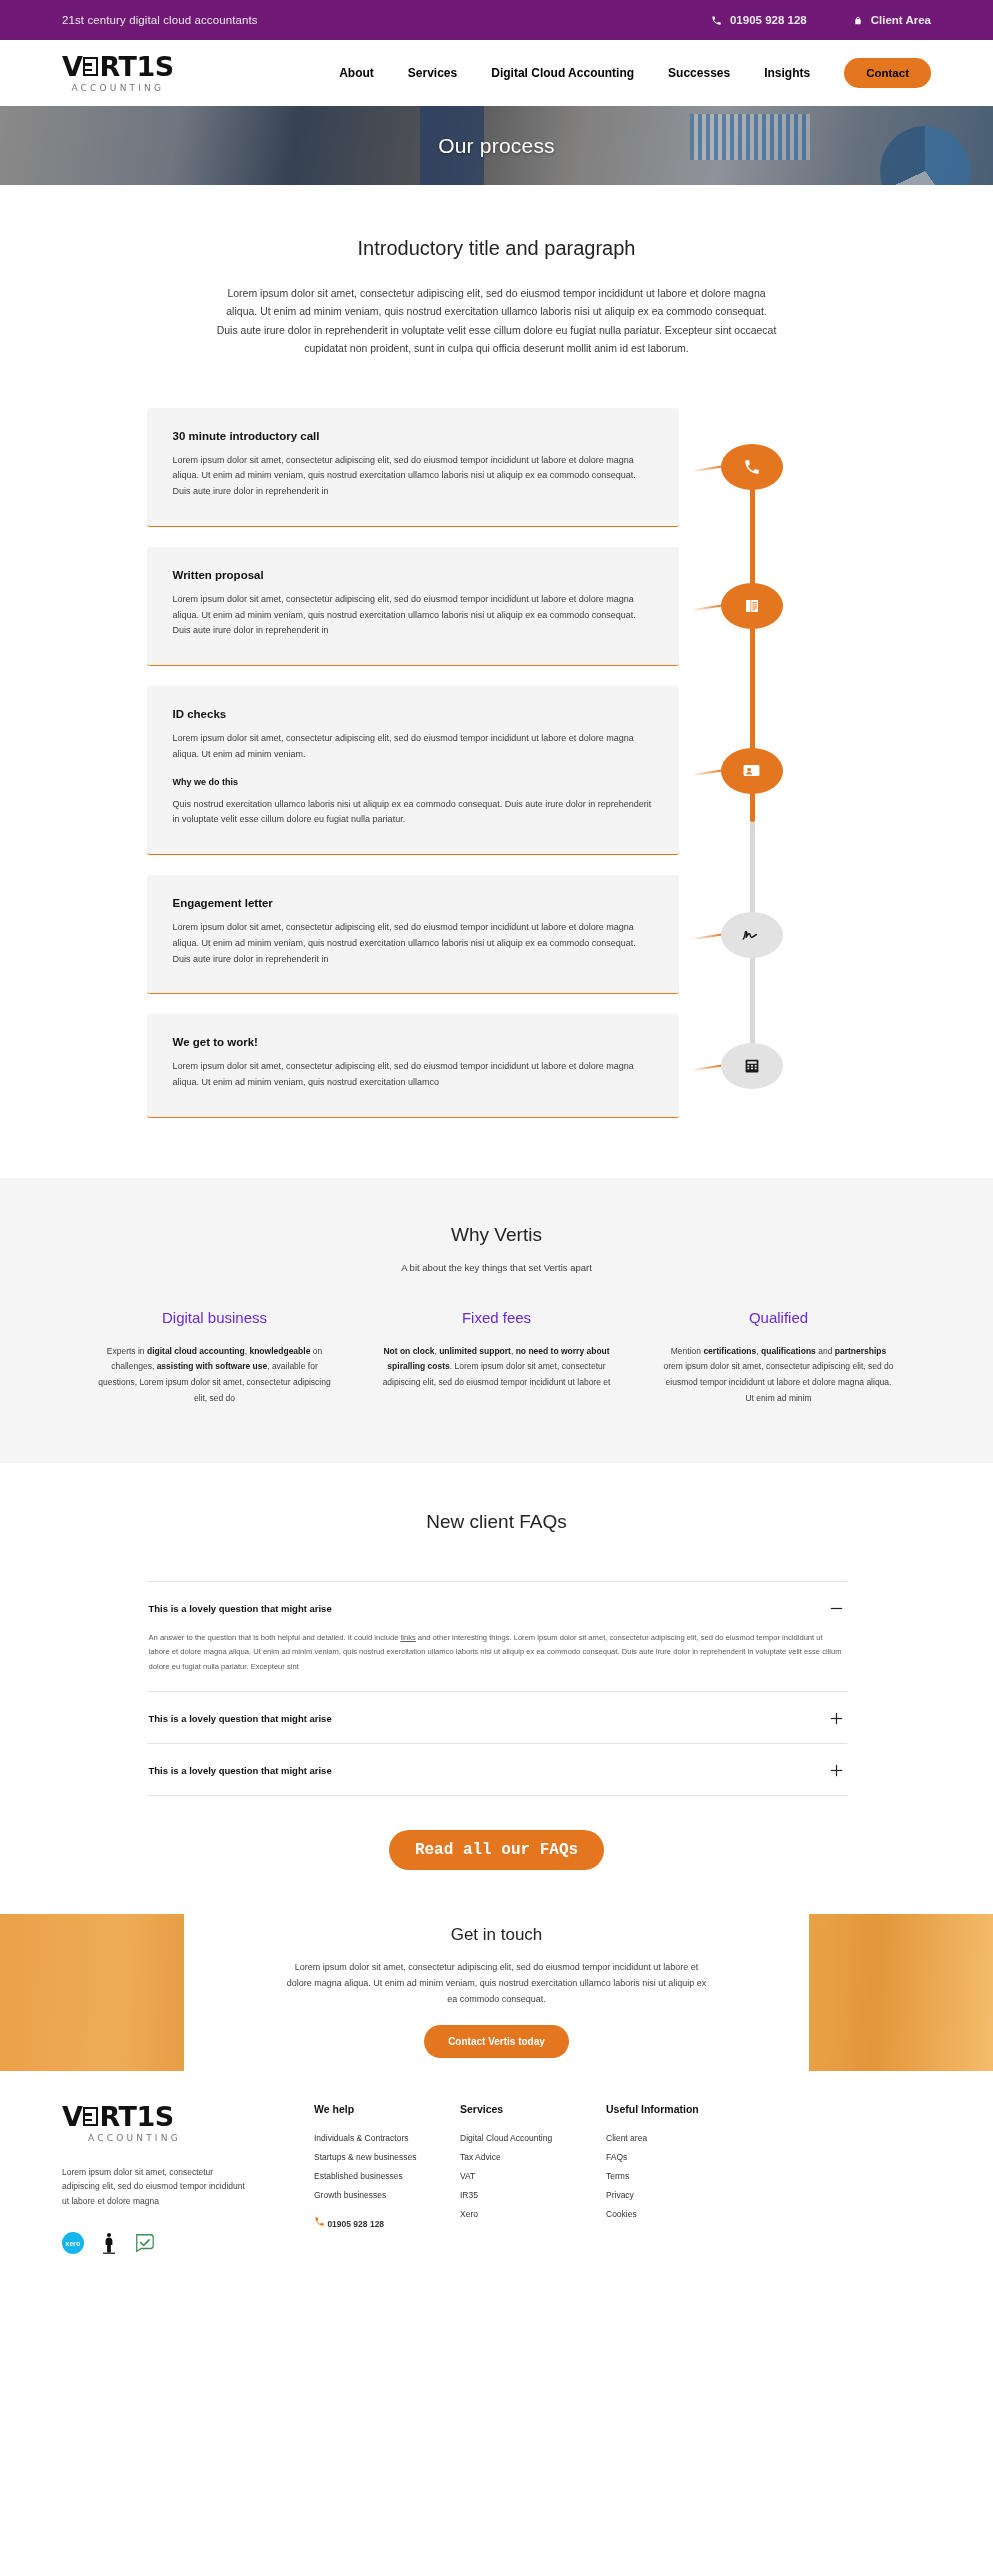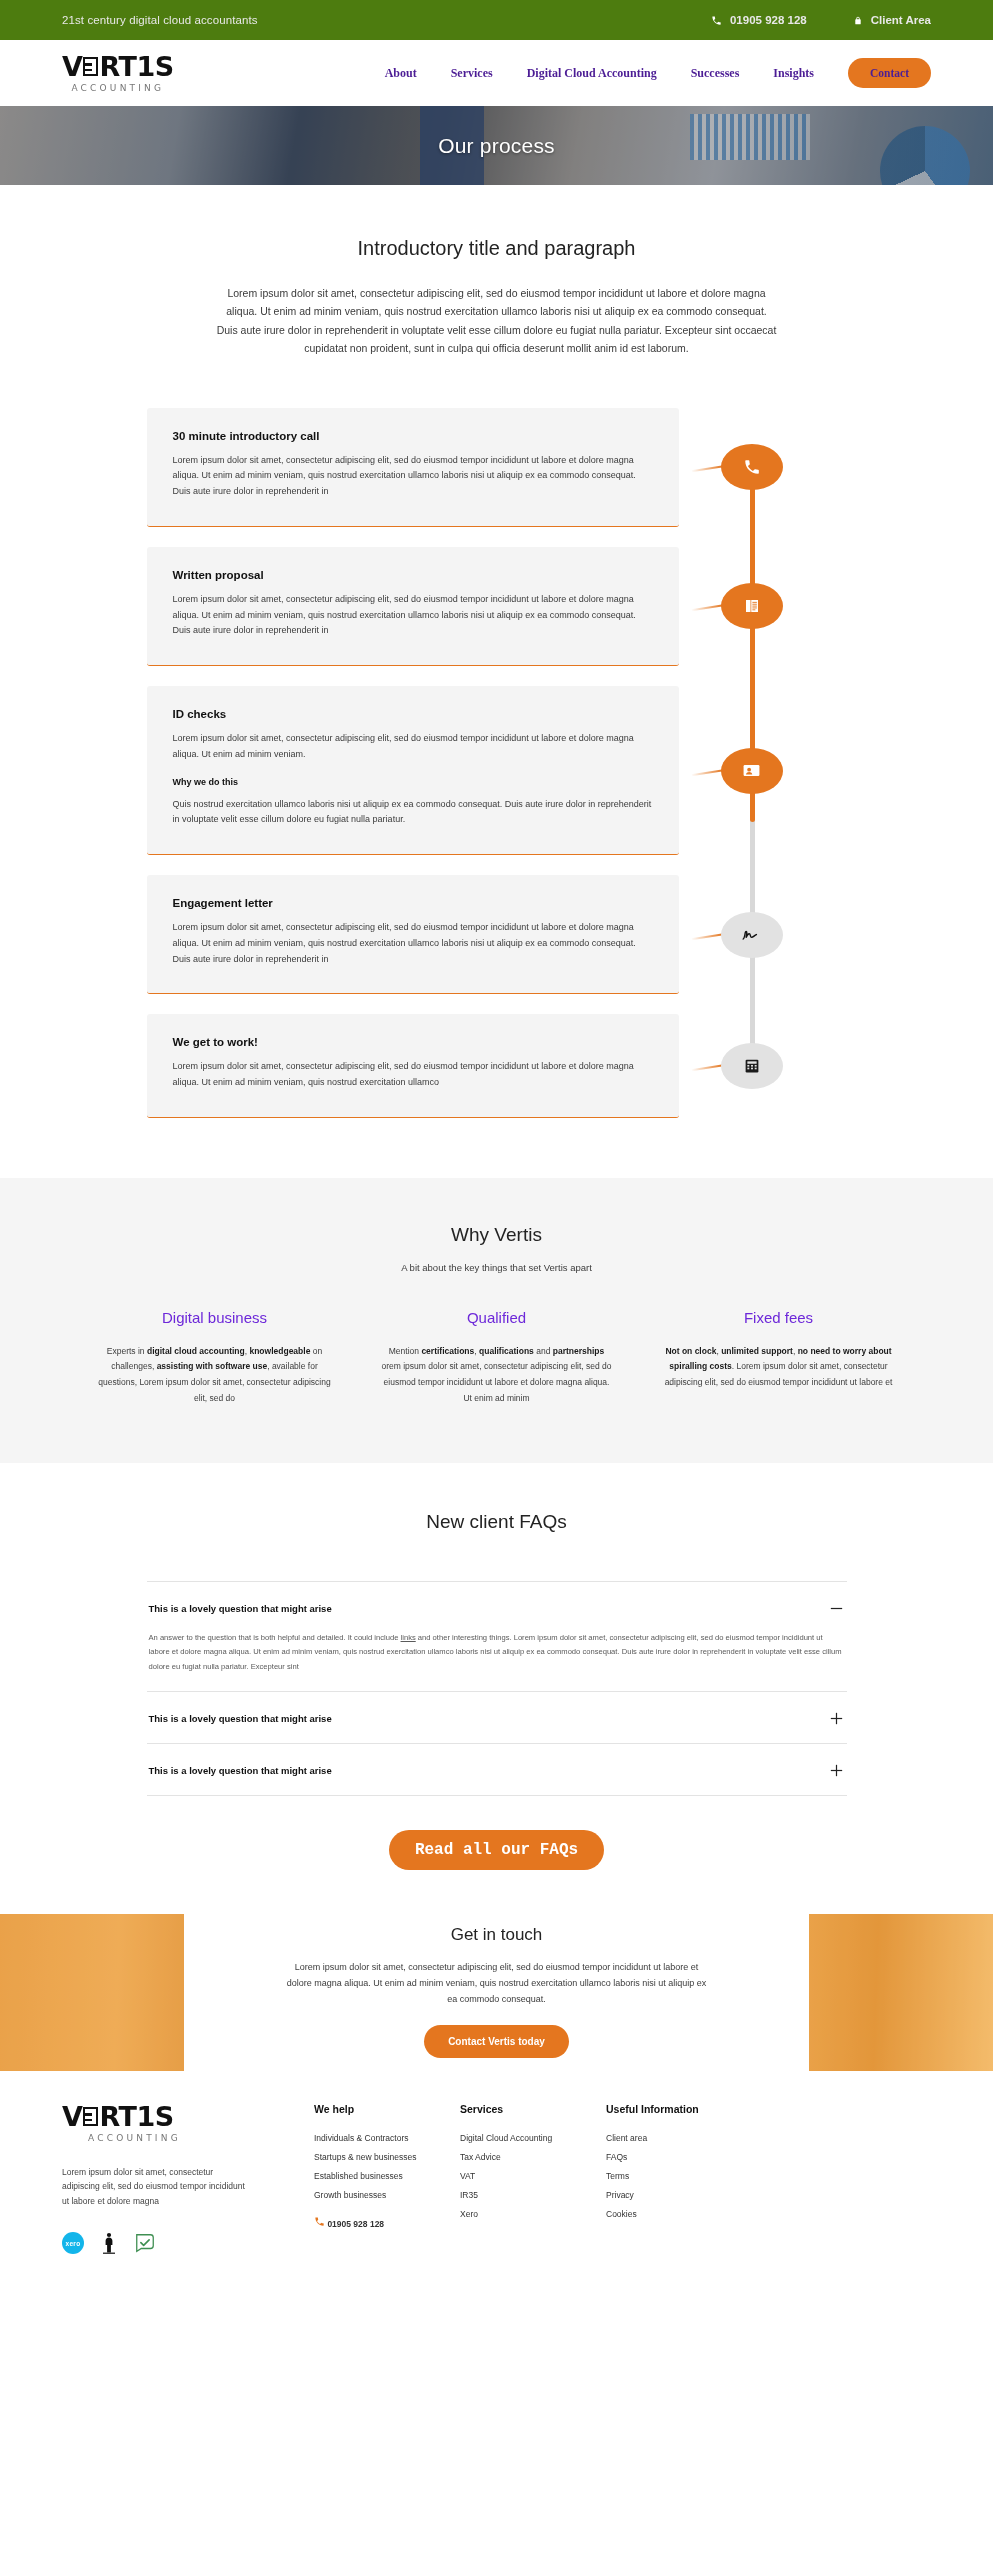--- a/index.html
+++ b/index.html
@@ -7,21 +7,21 @@
   body {
     font-family: "Liberation Sans", sans-serif;
     background: #ffffff;
     color: #222222;
     -webkit-font-smoothing: antialiased;
   }
   .page { width: 993px; position: relative; }
 
   
   .topbar {
-    background: #4d7c0f;
+    background: #701a75;
     height: 40px;
     display: flex;
     align-items: center;
     padding: 0 62px;
     color: #e8e8e8;
     font-size: 11.5px;
   }
   .topbar .tagline { letter-spacing: .1px; }
   .topbar .right { margin-left: auto; display: flex; align-items: center; gap: 46px; }
   .topbar .right .item { display: flex; align-items: center; gap: 8px; font-weight: bold; font-size: 11.5px; }
@@ -62,24 +62,23 @@
     font-family: "DejaVu Sans", sans-serif;
     font-size: 9px;
     letter-spacing: 3.2px;
     color: #777;
     margin-top: 3px;
   }
   .navlinks { margin-left: auto; display: flex; align-items: center; gap: 34px; }
   .navlinks a {
     font-size: 12px;
     font-weight: bold;
-    color: #4c1d95;
+    color: #000000;
     text-decoration: none;
     white-space: nowrap;
-    font-family: Liberation Serif, serif;
   }
   .btn {
     display: inline-block;
     background: #e4761f;
     color: #fff;
     border-radius: 40px;
     font-weight: bold;
     text-decoration: none;
     text-align: center;
     border: none;
@@ -387,26 +386,26 @@
 
   <section class="why">
     <h2>Why Vertis</h2>
     <div class="sub">A bit about the key things that set Vertis apart</div>
     <div class="cols">
       <div class="col">
         <h3>Digital business</h3>
         <p><span>Experts in </span><b>digital cloud accounting</b><span>, </span><b>knowledgeable</b><span> on challenges, </span><b>assisting with software use</b><span>, available for questions, Lorem ipsum dolor sit amet, consectetur adipiscing elit, sed do</span></p>
       </div>
       <div class="col">
+        <h3>Fixed fees</h3>
+        <p><span></span><b>Not on clock</b><span>, </span><b>unlimited support</b><span>, </span><b>no need to worry about spiralling costs</b><span>. Lorem ipsum dolor sit amet, consectetur adipiscing elit, sed do eiusmod tempor incididunt ut labore et</span></p>
+      </div>
+      <div class="col">
         <h3>Qualified</h3>
         <p><span>Mention </span><b>certifications</b><span>, </span><b>qualifications</b><span> and </span><b>partnerships</b><span> orem ipsum dolor sit amet, consectetur adipiscing elit, sed do eiusmod tempor incididunt ut labore et dolore magna aliqua. Ut enim ad minim</span></p>
-      </div>
-      <div class="col">
-        <h3>Fixed fees</h3>
-        <p><span></span><b>Not on clock</b><span>, </span><b>unlimited support</b><span>, </span><b>no need to worry about spiralling costs</b><span>. Lorem ipsum dolor sit amet, consectetur adipiscing elit, sed do eiusmod tempor incididunt ut labore et</span></p>
       </div>
     </div>
   </section>
 
   <section class="faq">
     <h2>New client FAQs</h2>
     <div class="faq-list">
 
       <div class="faq-item">
         <div class="faq-q">

